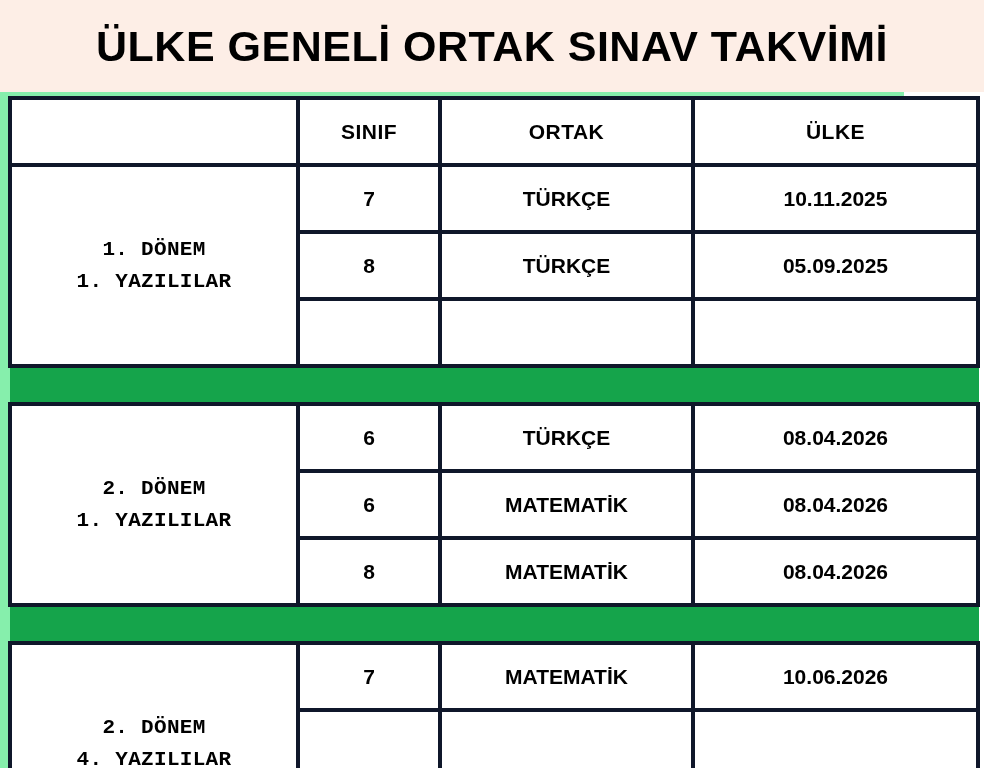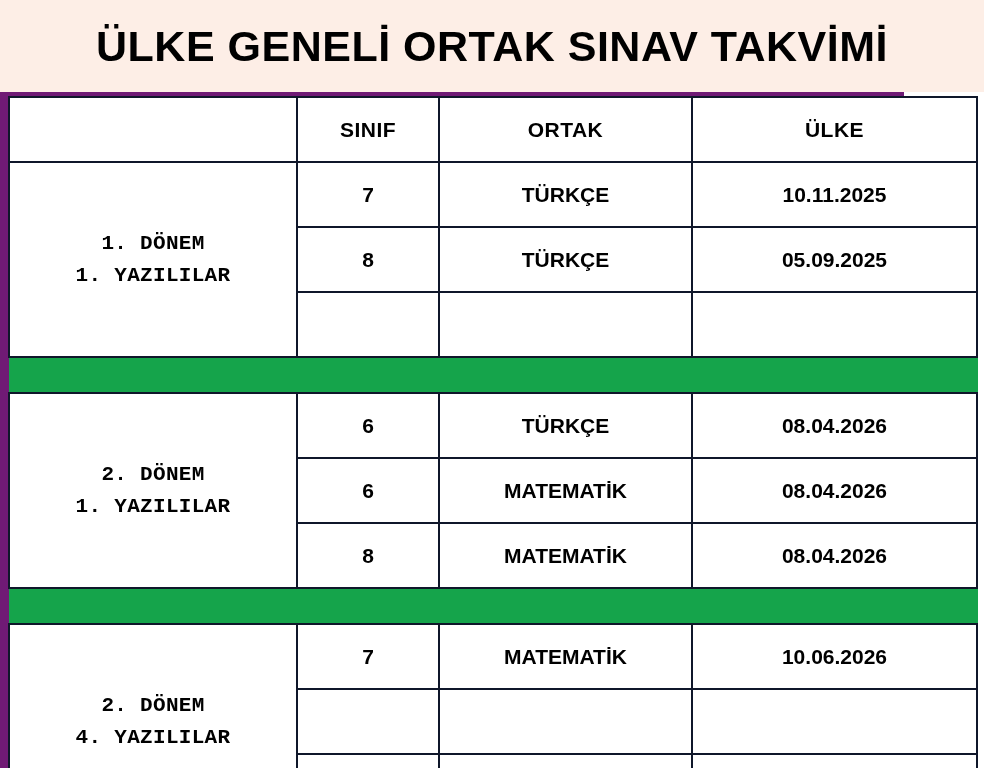--- a/index.html
+++ b/index.html
@@ -10,21 +10,21 @@
   body {
     width: 984px;
     height: 768px;
     font-family: "Liberation Sans", sans-serif;
     overflow: hidden;
   }
   .page {
     width: 904px;
     height: 768px;
     position: relative;
-    background: #701a75;
+    background: #86efac;
     box-sizing: border-box;
   }
   
   .title-bar {
     position: absolute;
     left: 0;
     top: 0;
     width: 984px;
     height: 92px;
     background: #fdeee6;
@@ -46,21 +46,21 @@
     left: 8px;
     top: 96px;
     width: 968px;
   }
   table.sched {
     border-collapse: collapse;
     table-layout: fixed;
     width: 968px;
   }
   table.sched td {
-    border: 2px solid #0f172a;
+    border: 4px solid #0f172a;
     padding: 0;
     font-size: 21px;
     font-weight: bold;
     color: #000000;
     text-align: center;
     background: #ffffff;
     height: 63px;
   }
   col.c-label { width: 288px; }
   col.c-sinif { width: 142px; }

